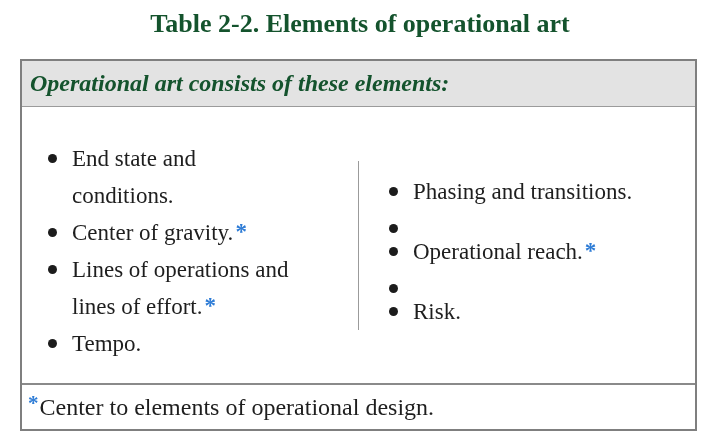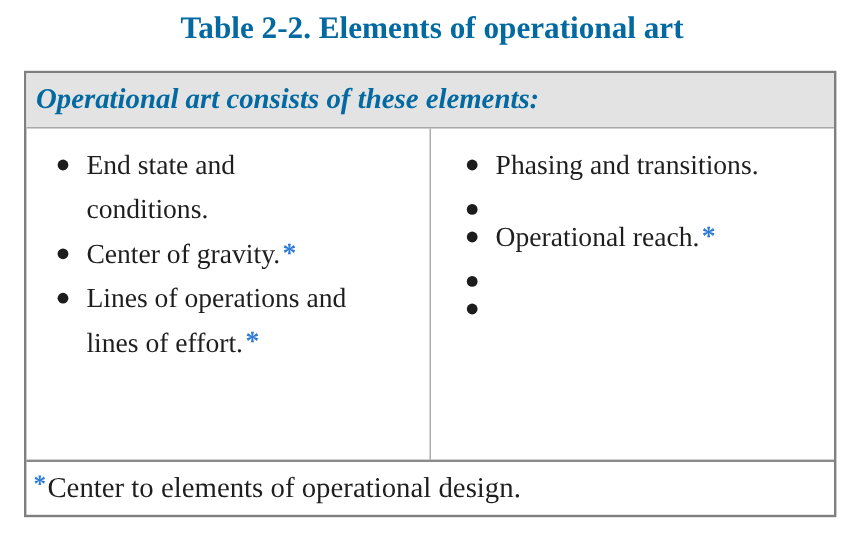--- a/index.html
+++ b/index.html
@@ -17,21 +17,21 @@
   .page {
     width: 720px;
     height: 448px;
     position: relative;
   }
   .caption {
     padding-top: 9px;
     text-align: center;
     font-size: 26px;
     font-weight: bold;
-    color: #0369a1;
+    color: #14532d;
   }
   .table-box {
     box-sizing: border-box;
     margin: 20px 0 0 20px;
     width: 677px;
     height: 372px;
     border: 2px solid #7f7f7f;
     display: flex;
     flex-direction: column;
     background: #ffffff;
@@ -40,26 +40,27 @@
     box-sizing: border-box;
     height: 46px;
     background: #e3e3e3;
     border-bottom: 1px solid #9b9b9b;
     display: flex;
     align-items: center;
     padding-left: 8px;
     font-size: 24px;
     font-weight: bold;
     font-style: italic;
-    color: #0369a1;
+    color: #14532d;
   }
   .tbody {
     flex: 1 1 auto;
     display: flex;
     min-height: 0;
+    align-items: center;
   }
   .cell {
     margin: 0;
     list-style: none;
     box-sizing: border-box;
     padding: 12px 6px 0 24px;
   }
   .cell-left {
     width: 336px;
   }
@@ -131,39 +132,44 @@
         </li>
         <li class="item">
           <span class="bullet"></span>
           <span class="item-text"><span>Center of gravity.</span><span class="asterisk">*</span></span>
         </li>
         <li class="item">
           <span class="bullet"></span>
           <span class="item-text"><span>Lines of operations and
 lines of effort.</span><span class="asterisk">*</span></span>
         </li>
+        <li class="item">
+          <span class="bullet"></span>
+          <span class="item-text"><span>Tempo.</span><span class="asterisk"></span></span>
+        </li>
       </ul>
 
       <ul class="cell cell-right">
         <li class="item">
           <span class="bullet"></span>
           <span class="item-text"><span>Phasing and transitions.</span><span class="asterisk"></span></span>
         </li>
         <li class="item">
           <span class="bullet"></span>
         </li>
         <li class="item">
           <span class="bullet"></span>
           <span class="item-text"><span>Operational reach.</span><span class="asterisk">*</span></span>
         </li>
         <li class="item">
           <span class="bullet"></span>
         </li>
         <li class="item">
           <span class="bullet"></span>
+          <span class="item-text"><span>Risk.</span><span class="asterisk"></span></span>
         </li>
       </ul>
 
     </div>
 
     <div class="tfoot">
       <span class="asterisk foot-star">*</span>
         <span>Center to elements of operational design.</span>
     </div>
 

